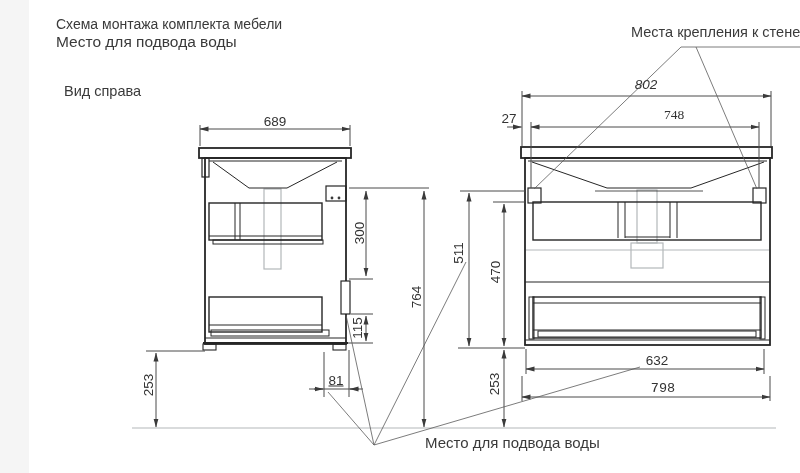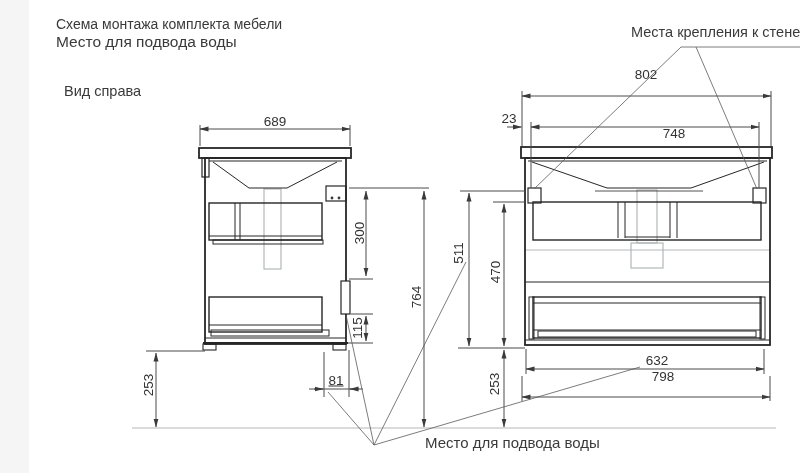--- a/index.html
+++ b/index.html
@@ -223,22 +223,22 @@
   <div class="lbl walllbl">Места крепления к стене</div>
   <div class="lbl waterlbl">Место для подвода воды</div>
 
   <div class="dim" style="left:246px;top:121px;">689</div>
   <div class="dim rot" style="left:330px;top:233px;">300</div>
   <div class="dim rot" style="left:328px;top:328px;">115</div>
   <div class="dim rot" style="left:387px;top:297px;">764</div>
   <div class="dim rot" style="left:119px;top:385px;">253</div>
   <div class="dim" style="left:307px;top:380px;text-decoration:underline;">81</div>
 
-  <div class="dim" style="left:617px;top:74px;">802</div>
-  <div class="dim" style="left:480px;top:118px;">23</div>
-  <div class="dim" style="left:645px;top:133px;">748</div>
+  <div class="dim" style="left:617px;top:84px;font-style:italic;">802</div>
+  <div class="dim" style="left:480px;top:118px;">27</div>
+  <div class="dim" style="left:645px;top:115px;font-family:Liberation Serif, serif;">748</div>
   <div class="dim rot" style="left:429px;top:253px;">511</div>
   <div class="dim rot" style="left:466px;top:272px;">470</div>
   <div class="dim rot" style="left:465px;top:384px;">253</div>
   <div class="dim" style="left:628px;top:360px;">632</div>
-  <div class="dim" style="left:634px;top:376px;">798</div>
+  <div class="dim" style="left:634px;top:388px;font-family:Liberation Mono, monospace;">798</div>
 
 </div>
 
 </body></html>

